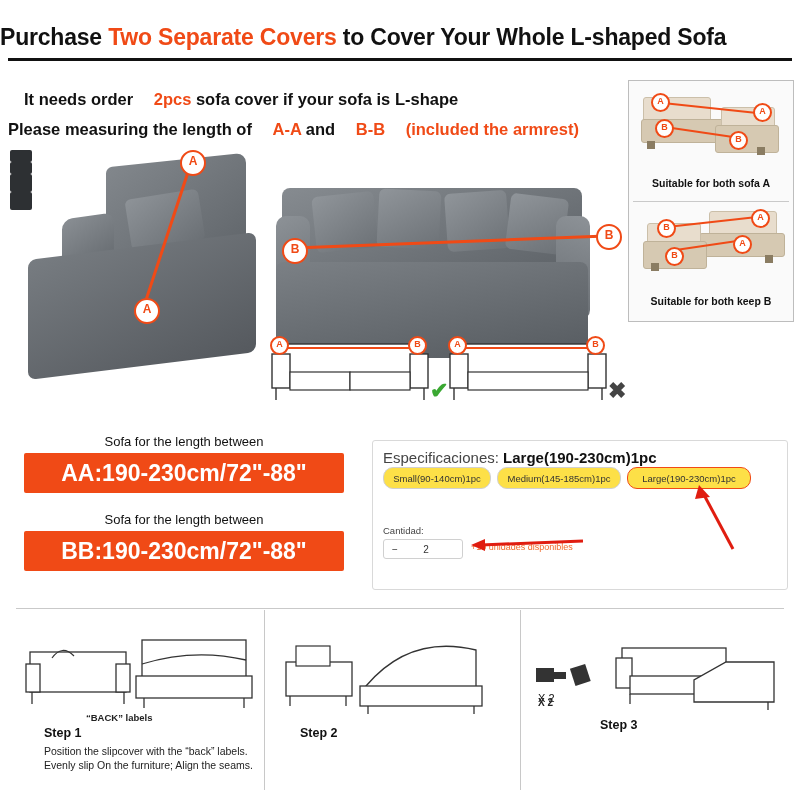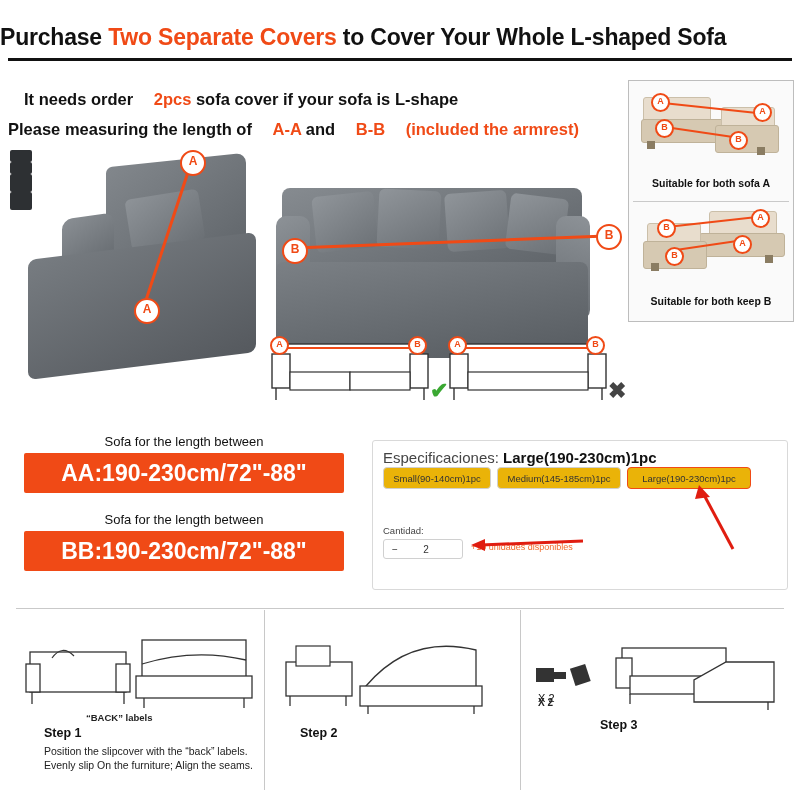--- a/index.html
+++ b/index.html
@@ -128,22 +128,22 @@
   }
 
   
   .widget{
     position:absolute;left:372px;top:440px;width:414px;height:148px;
     border:1px solid #d9d9d9;background:#fff;border-radius:3px;
   }
   .w-title{position:absolute;left:10px;top:8px;font-size:15px;color:#444;text-align:center;}
   .w-title b{color:#111;}
   .opt{
-    position:absolute;border:1px solid #d0d0d0;background:#eab308;
-    border-radius:4px;font-size:9.5px;color:#333;
+    position:absolute;border:1px solid #d0d0d0;background:#fde047;
+    border-radius:10px;font-size:9.5px;color:#333;
     display:flex;align-items:center;justify-content:center;
     height:20px;
   }
   .opt.sel{border:1.5px solid #f04a16;}
   .w-qty-label{position:absolute;left:10px;top:84px;font-size:9.5px;color:#444;}
   .qtybox{
     position:absolute;left:10px;top:98px;width:80px;height:20px;
     border:1px solid #d0d0d0;border-radius:3px;background:#fff;
     display:flex;align-items:center;justify-content:space-between;
     padding:0 8px;box-sizing:border-box;font-size:10px;color:#333;

